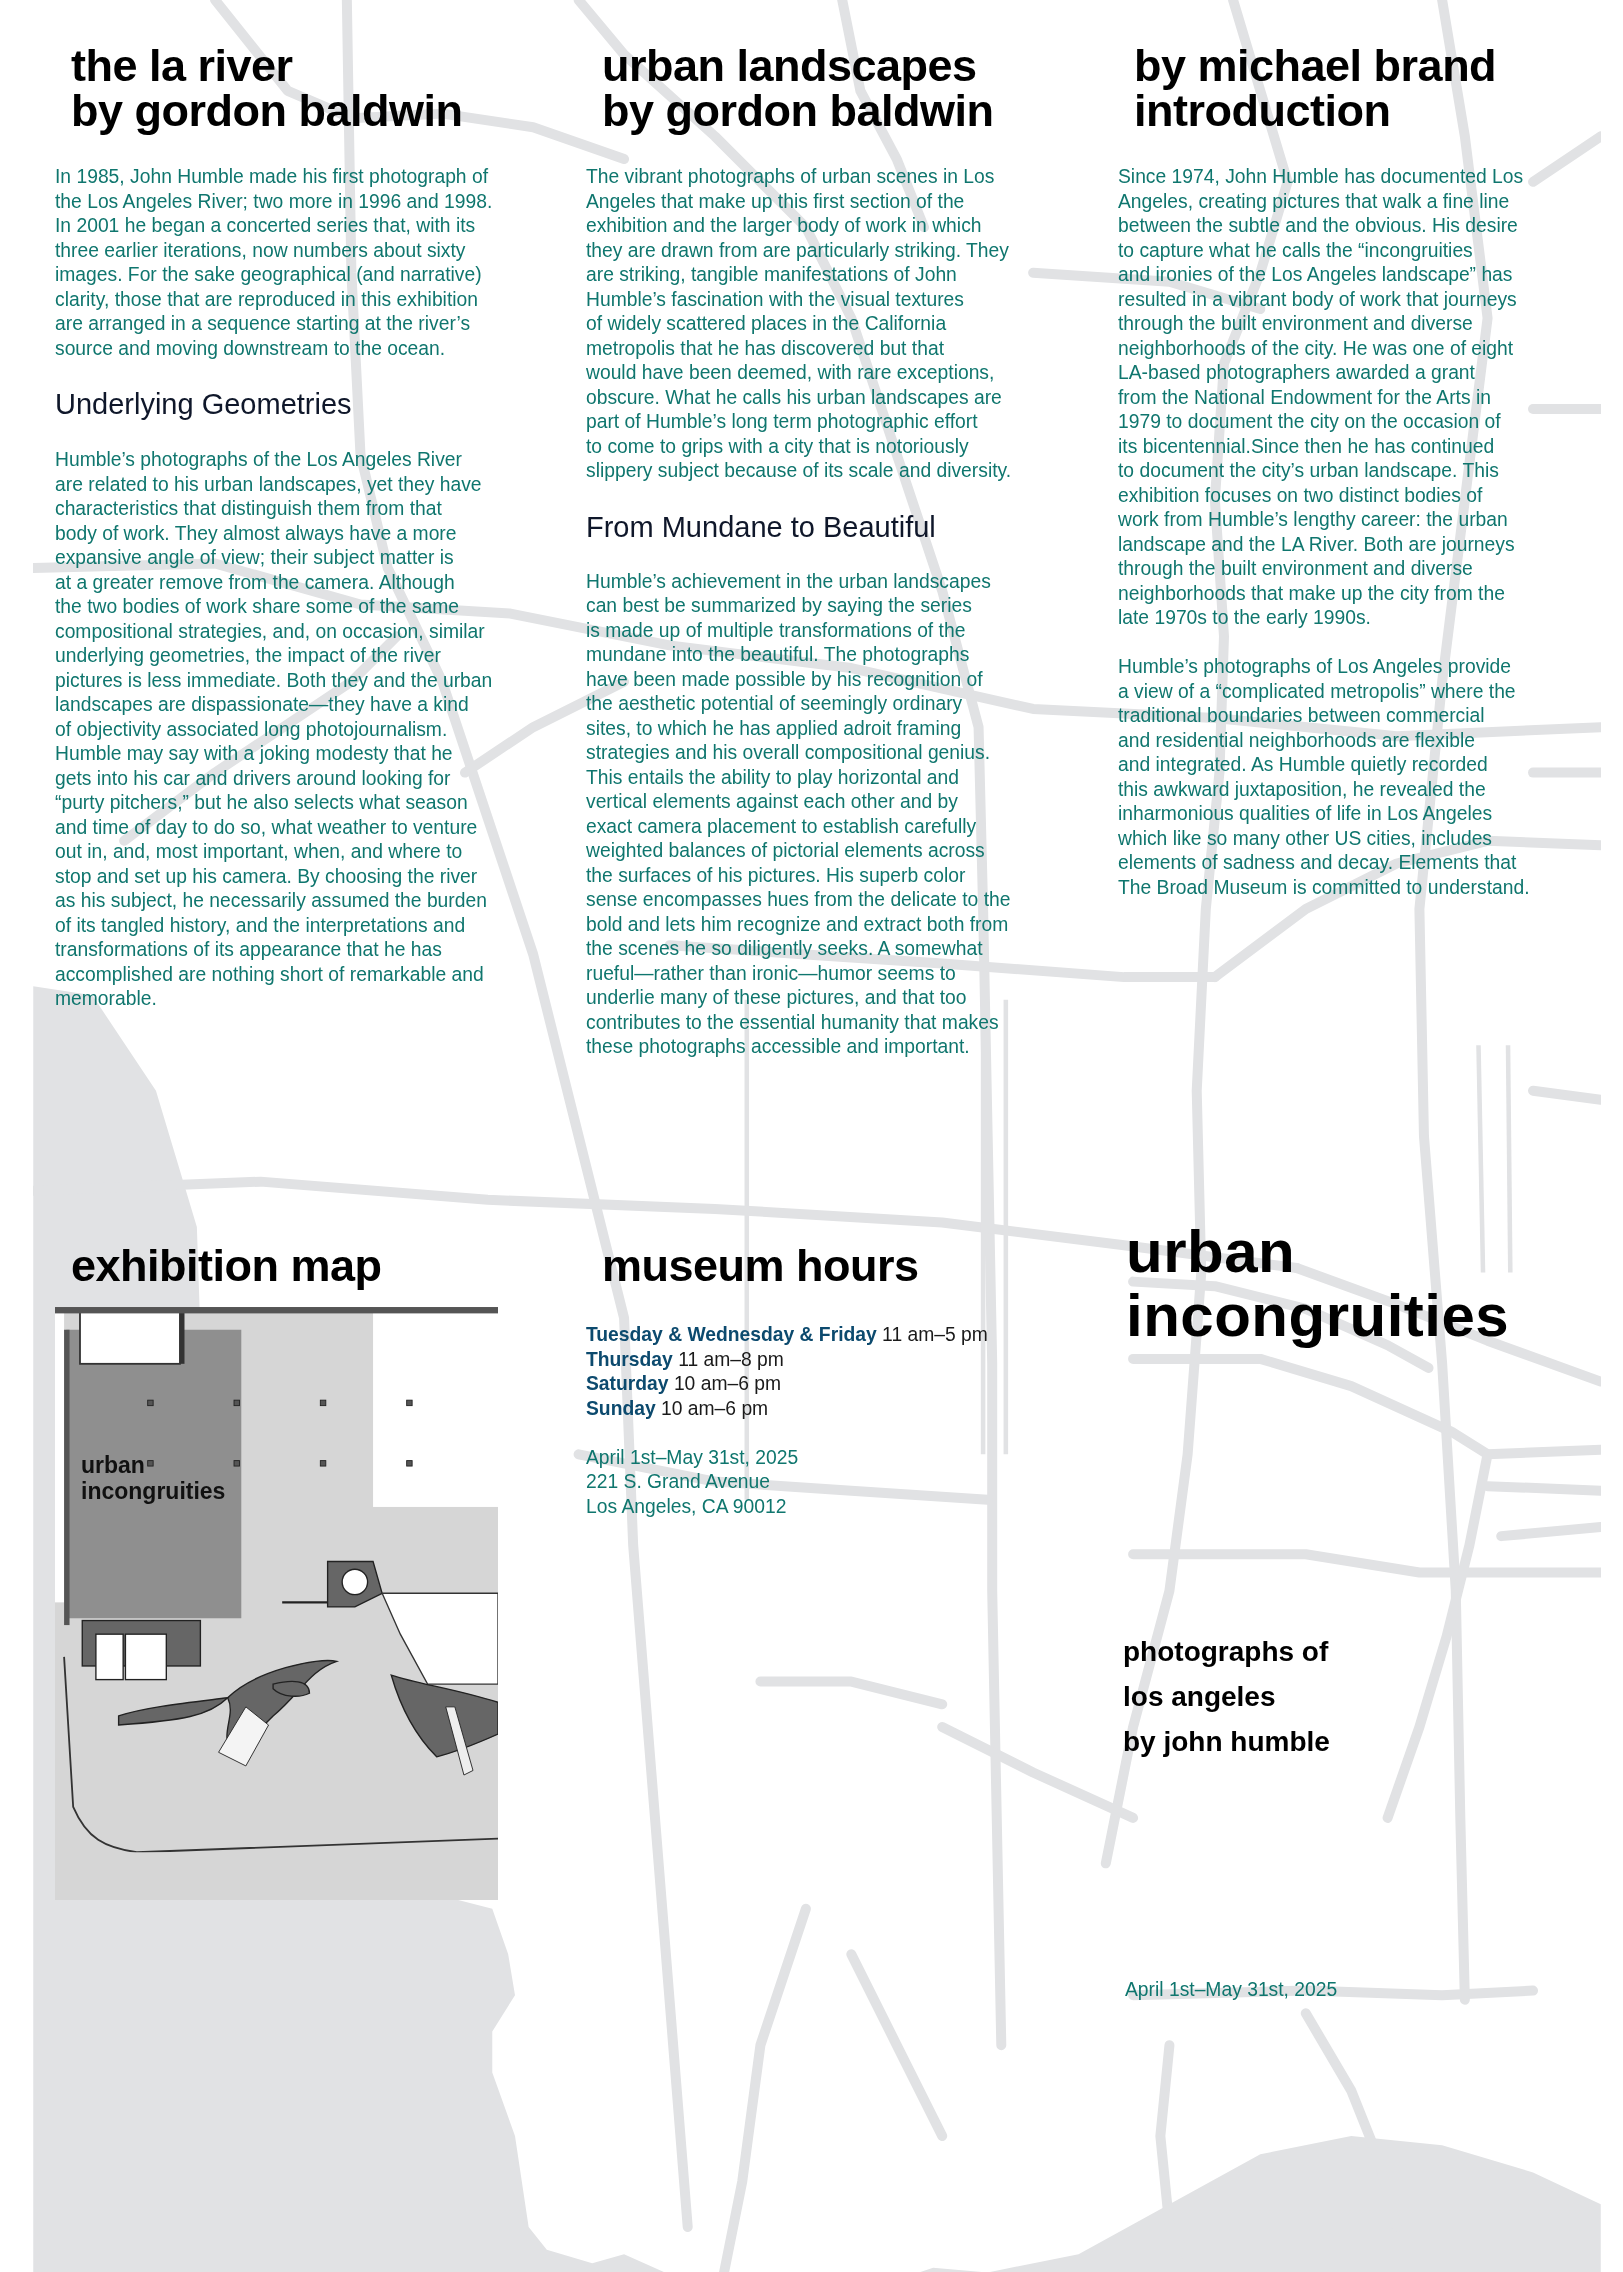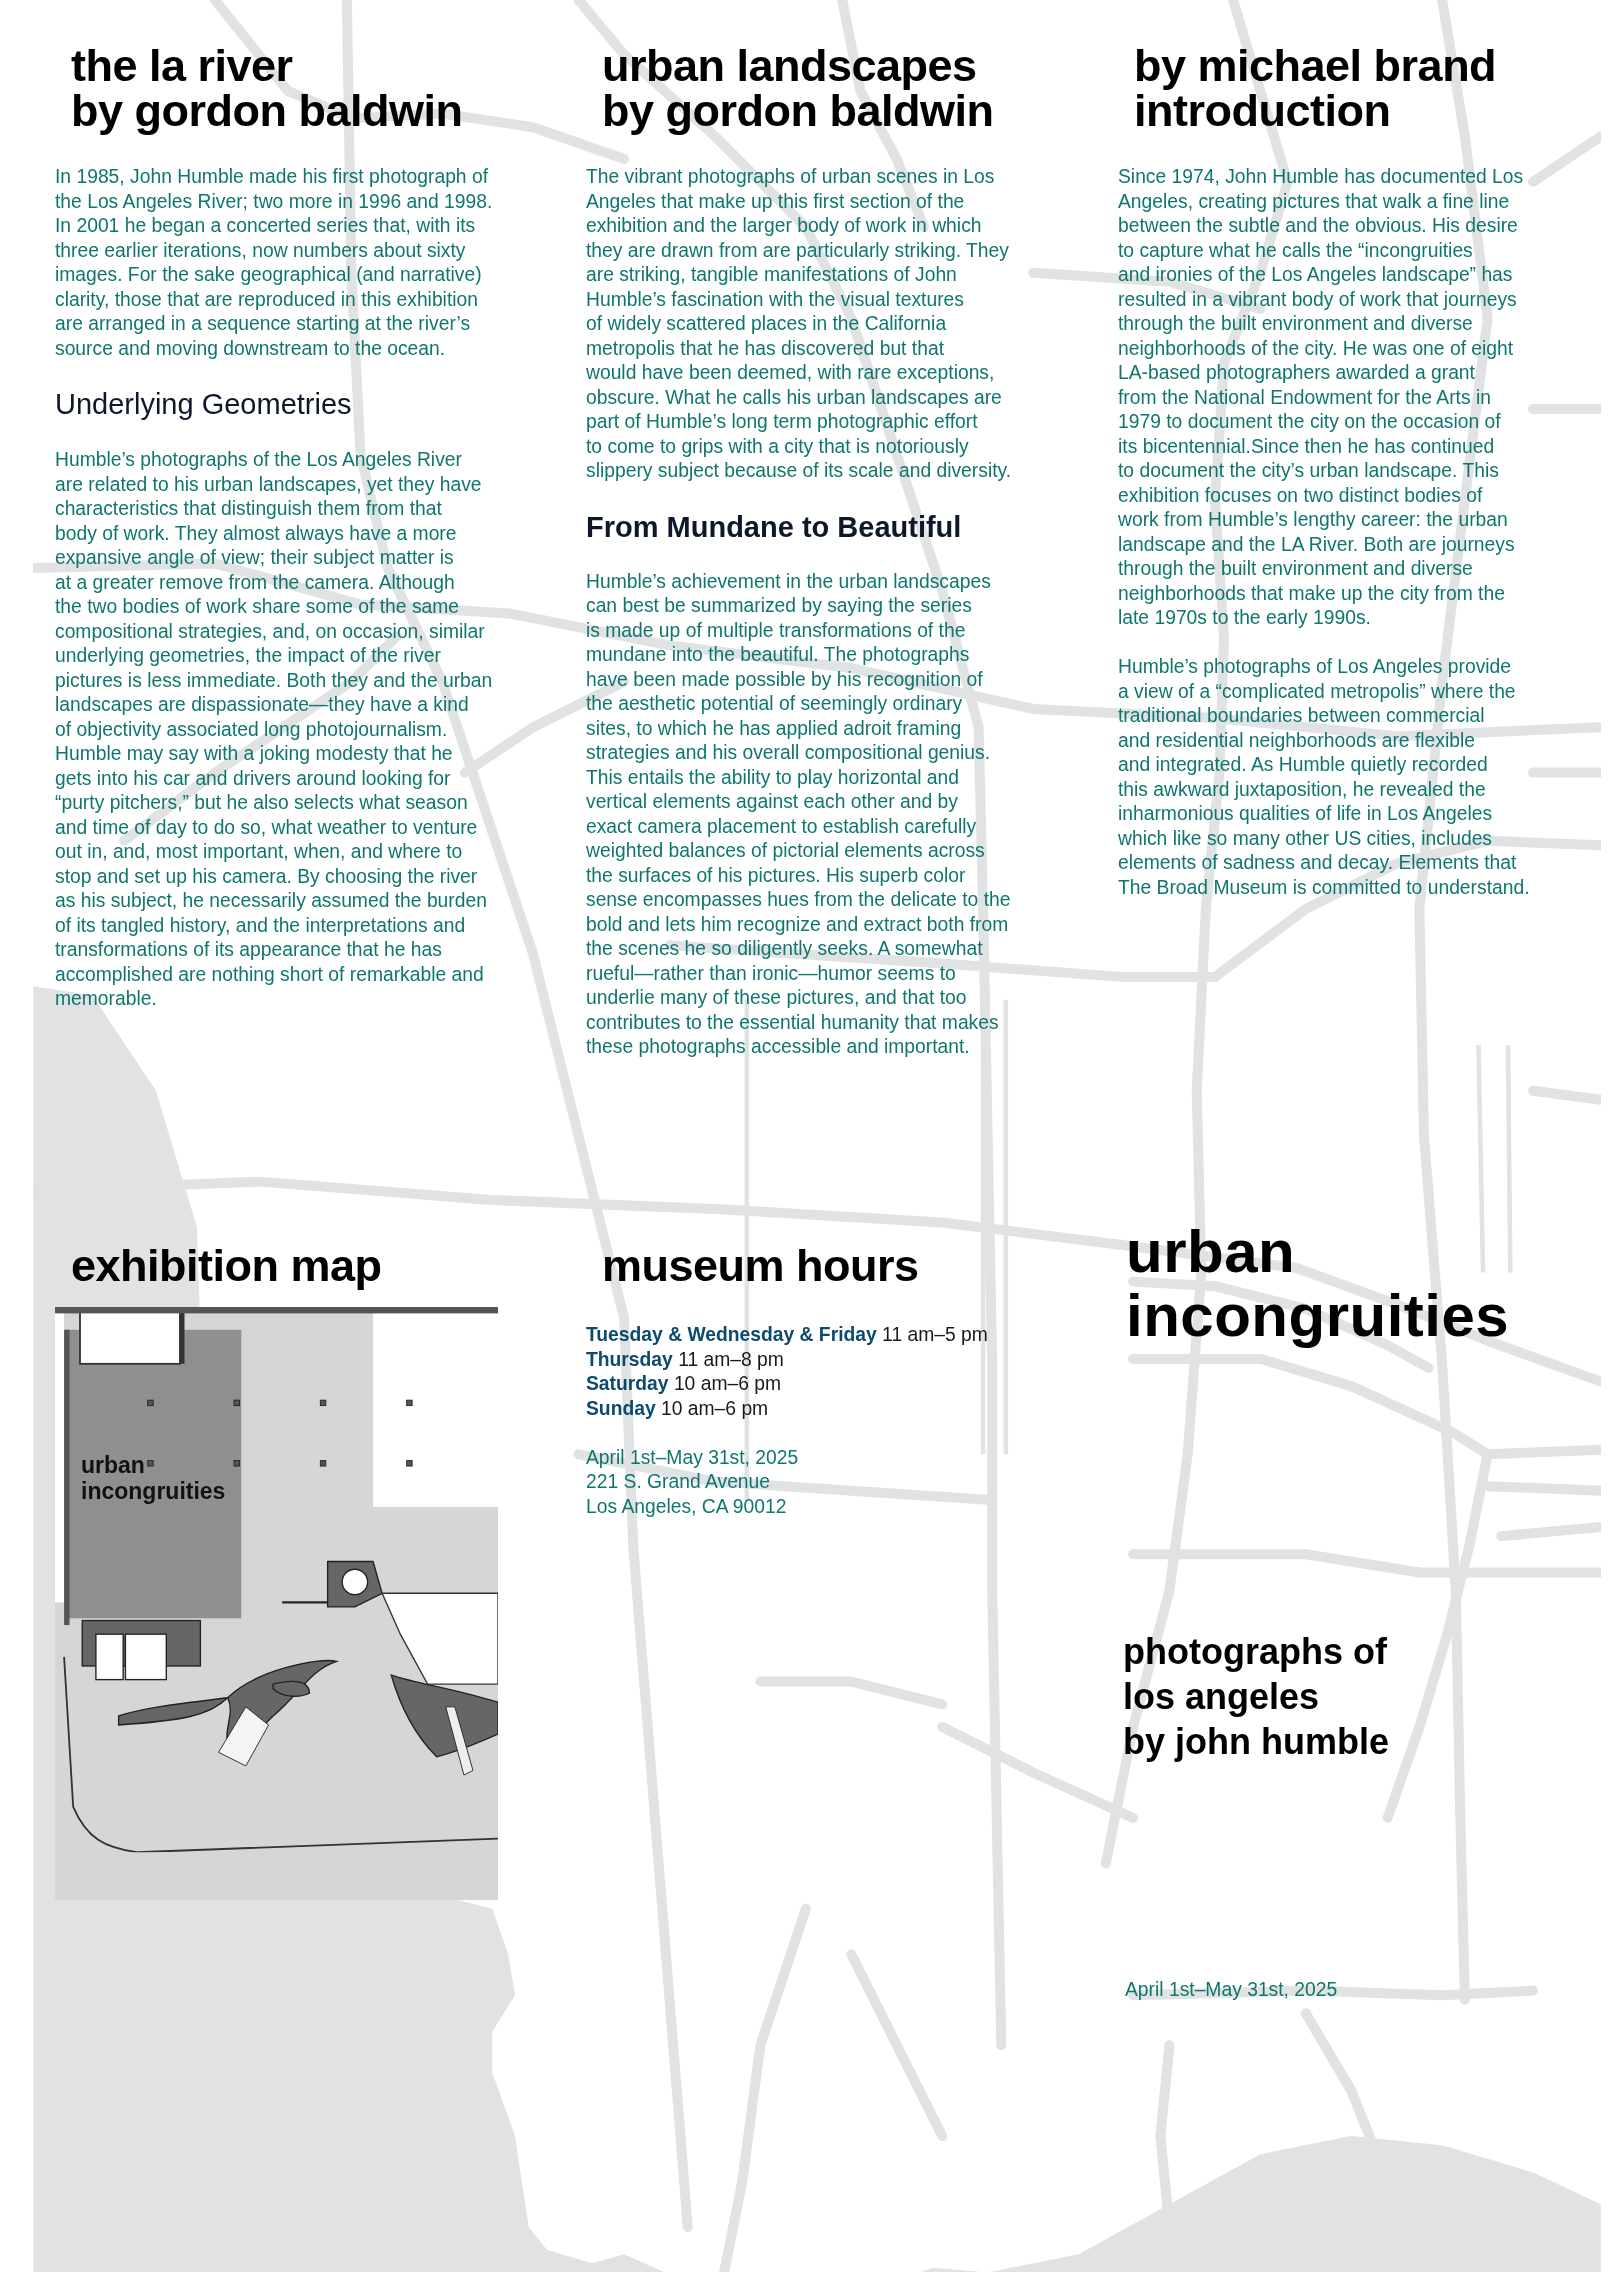--- a/index.html
+++ b/index.html
@@ -9,21 +9,21 @@
   .art svg { position: absolute; left: 0; top: 0; }
   .abs { position: absolute; }
   .h1 { font-weight: 700; font-size: 45px; line-height: 45px; letter-spacing: -0.5px; margin: 16px; color: #000; }
   .h2 { font-weight: 500; font-size: 29px; line-height: 32px; margin: 0; color: #0f172a; }
   .body { font-size: 19.3px; line-height: 24.5px; color: #0f766e; margin: 0; font-weight: 400; }
   .body p { margin: 0; }
   .para-gap { height: 24.5px; }
   .hours-line { font-size: 19.3px; line-height: 24.5px; color: #1a1a1a; }
   .hours-line b { font-weight: 700; color: #0c4a6e; }
   .title-big { font-weight: 700; font-size: 60px; line-height: 64px; color: #000; letter-spacing: 0.5px; }
-  .subtitle { font-weight: 700; font-size: 36px; line-height: 45px; color: #000; }
+  .subtitle { font-weight: 700; font-size: 28px; line-height: 45px; color: #000; }
   .floorplan { position: absolute; left: 55px; top: 1307px; width: 443px; height: 593px; background: #d4d4d4; overflow: hidden; }
   .fp-label { position: absolute; left: 26px; top: 145px; font-weight: 700; font-size: 23px; line-height: 26px; color: #111; }
 </style>
 </head>
 <body>
 
 <div class="art">
   <svg width="1568" height="2386" viewBox="0 0 3449 5250">
 
     <path d="M0 2170 L 130 2190 L 270 2400 L 360 2700 L 370 3000 L 380 3400 L 420 3700 L 520 3950 L 620 4100
@@ -134,21 +134,21 @@
     <p>are striking, tangible manifestations of John</p>
     <p>Humble’s fascination with the visual textures</p>
     <p>of widely scattered places in the California</p>
     <p>metropolis that he has discovered but that</p>
     <p>would have been deemed, with rare exceptions,</p>
     <p>obscure. What he calls his urban landscapes are</p>
     <p>part of Humble’s long term photographic effort</p>
     <p>to come to grips with a city that is notoriously</p>
     <p>slippery subject because of its scale and diversity.</p>
   </div>
-  <h2 class="h2" style="margin-top:27px;font-weight:bold;">From Mundane to Beautiful</h2>
+  <h2 class="h2" style="margin-top:27px;">From Mundane to Beautiful</h2>
   <div class="body" style="margin-top:27px;">
     <p>Humble’s achievement in the urban landscapes</p>
     <p>can best be summarized by saying the series</p>
     <p>is made up of multiple transformations of the</p>
     <p>mundane into the beautiful. The photographs</p>
     <p>have been made possible by his recognition of</p>
     <p>the aesthetic potential of seemingly ordinary</p>
     <p>sites, to which he has applied adroit framing</p>
     <p>strategies and his overall compositional genius.</p>
     <p>This entails the ability to play horizontal and</p>

